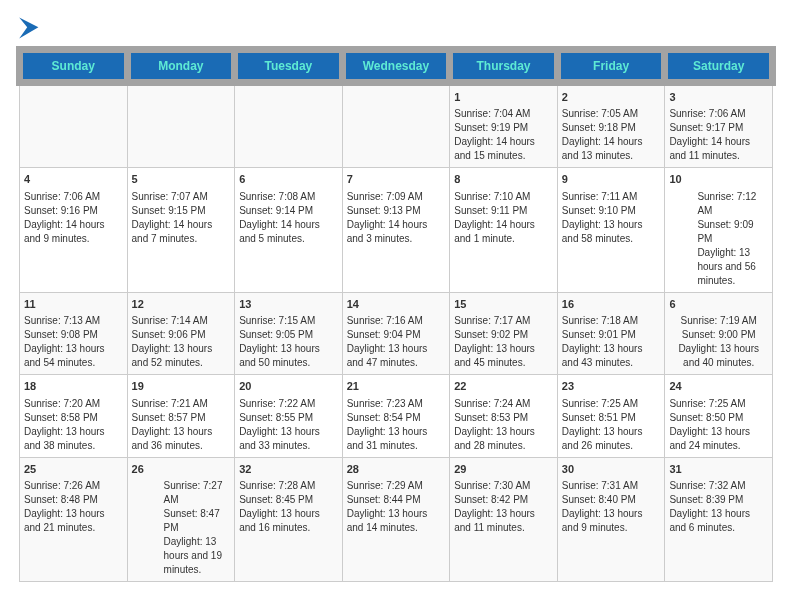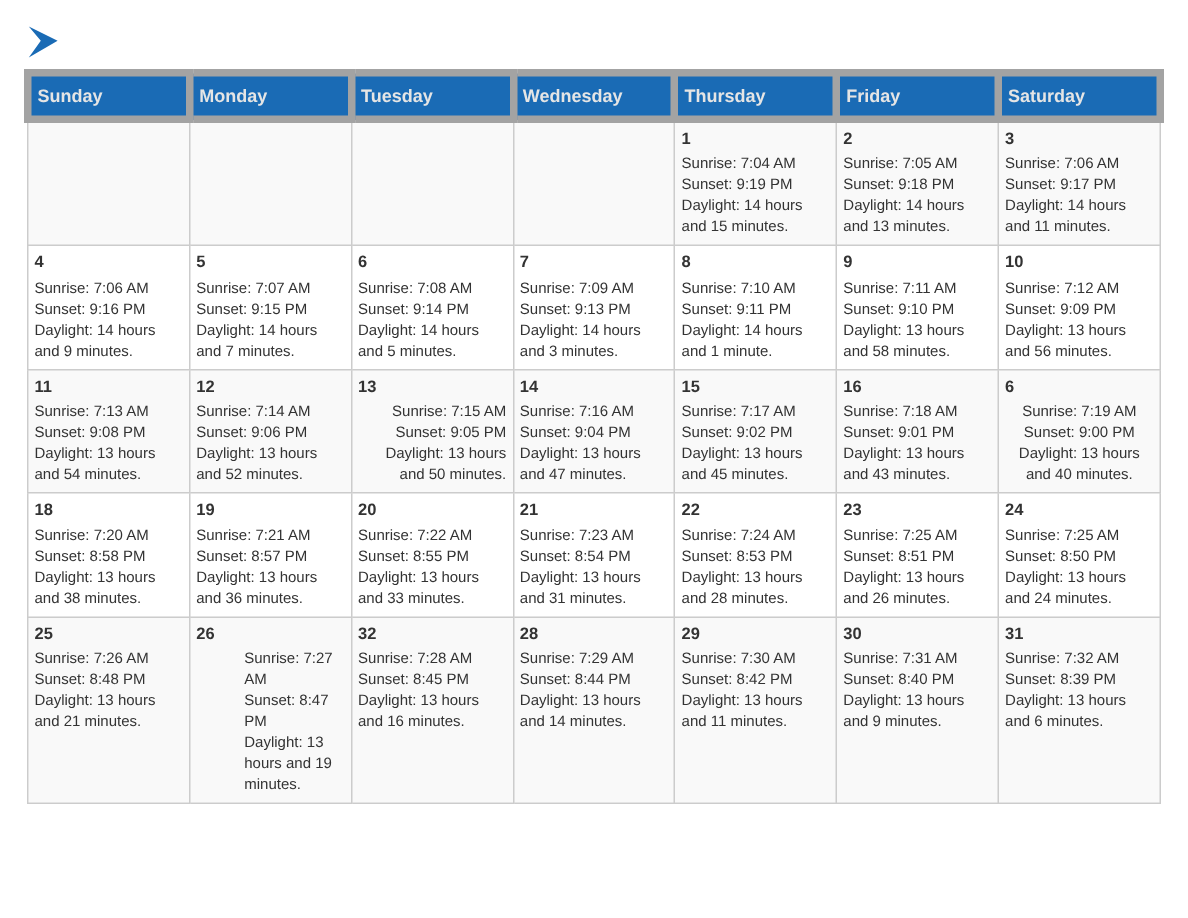--- a/index.html
+++ b/index.html
@@ -46,25 +46,25 @@
       margin-top: 2px;
     }
     .calendar-table {
       width: 100%;
       border-collapse: collapse;
       font-size: 10.5px;
       margin-top: 6px;
     }
     .calendar-table thead tr th {
       background-color: #1a6bb5;
-      color: #e5e5e5;
+      color: #5eead4;
       padding: 6px 4px;
-      text-align: left;
+      text-align: center;
       font-size: 12px;
-      border: 5px solid #a3a3a3;
+      border: 7px solid #a3a3a3;
     }
     .calendar-table tbody tr td {
       border: 1px solid #ccc;
       vertical-align: top;
       padding: 4px 4px;
       width: calc(100% / 7);
       min-height: 80px;
       color: #333;
       line-height: 1.4;
     }
@@ -176,41 +176,41 @@
 Daylight: 14 hours and 1 minute.</div>
         </td>
         <td>
           <span class="day-num">9</span>
           <div class="day-info" style="white-space: pre-line;">Sunrise: 7:11 AM
 Sunset: 9:10 PM
 Daylight: 13 hours and 58 minutes.</div>
         </td>
         <td>
           <span class="day-num">10</span>
-          <div class="day-info" style="white-space: pre-line;">Sunrise: 7:12 AM
+          <div class="day-info" style="white-space: pre-line; margin-left: 28px;">Sunrise: 7:12 AM
 Sunset: 9:09 PM
 Daylight: 13 hours and 56 minutes.</div>
         </td>
       </tr>
       <tr>
         <td>
           <span class="day-num">11</span>
           <div class="day-info" style="white-space: pre-line;">Sunrise: 7:13 AM
 Sunset: 9:08 PM
 Daylight: 13 hours and 54 minutes.</div>
         </td>
         <td>
           <span class="day-num">12</span>
           <div class="day-info" style="white-space: pre-line;">Sunrise: 7:14 AM
 Sunset: 9:06 PM
 Daylight: 13 hours and 52 minutes.</div>
         </td>
         <td>
           <span class="day-num">13</span>
-          <div class="day-info" style="white-space: pre-line; text-align: right;">Sunrise: 7:15 AM
+          <div class="day-info" style="white-space: pre-line;">Sunrise: 7:15 AM
 Sunset: 9:05 PM
 Daylight: 13 hours and 50 minutes.</div>
         </td>
         <td>
           <span class="day-num">14</span>
           <div class="day-info" style="white-space: pre-line;">Sunrise: 7:16 AM
 Sunset: 9:04 PM
 Daylight: 13 hours and 47 minutes.</div>
         </td>
         <td>

